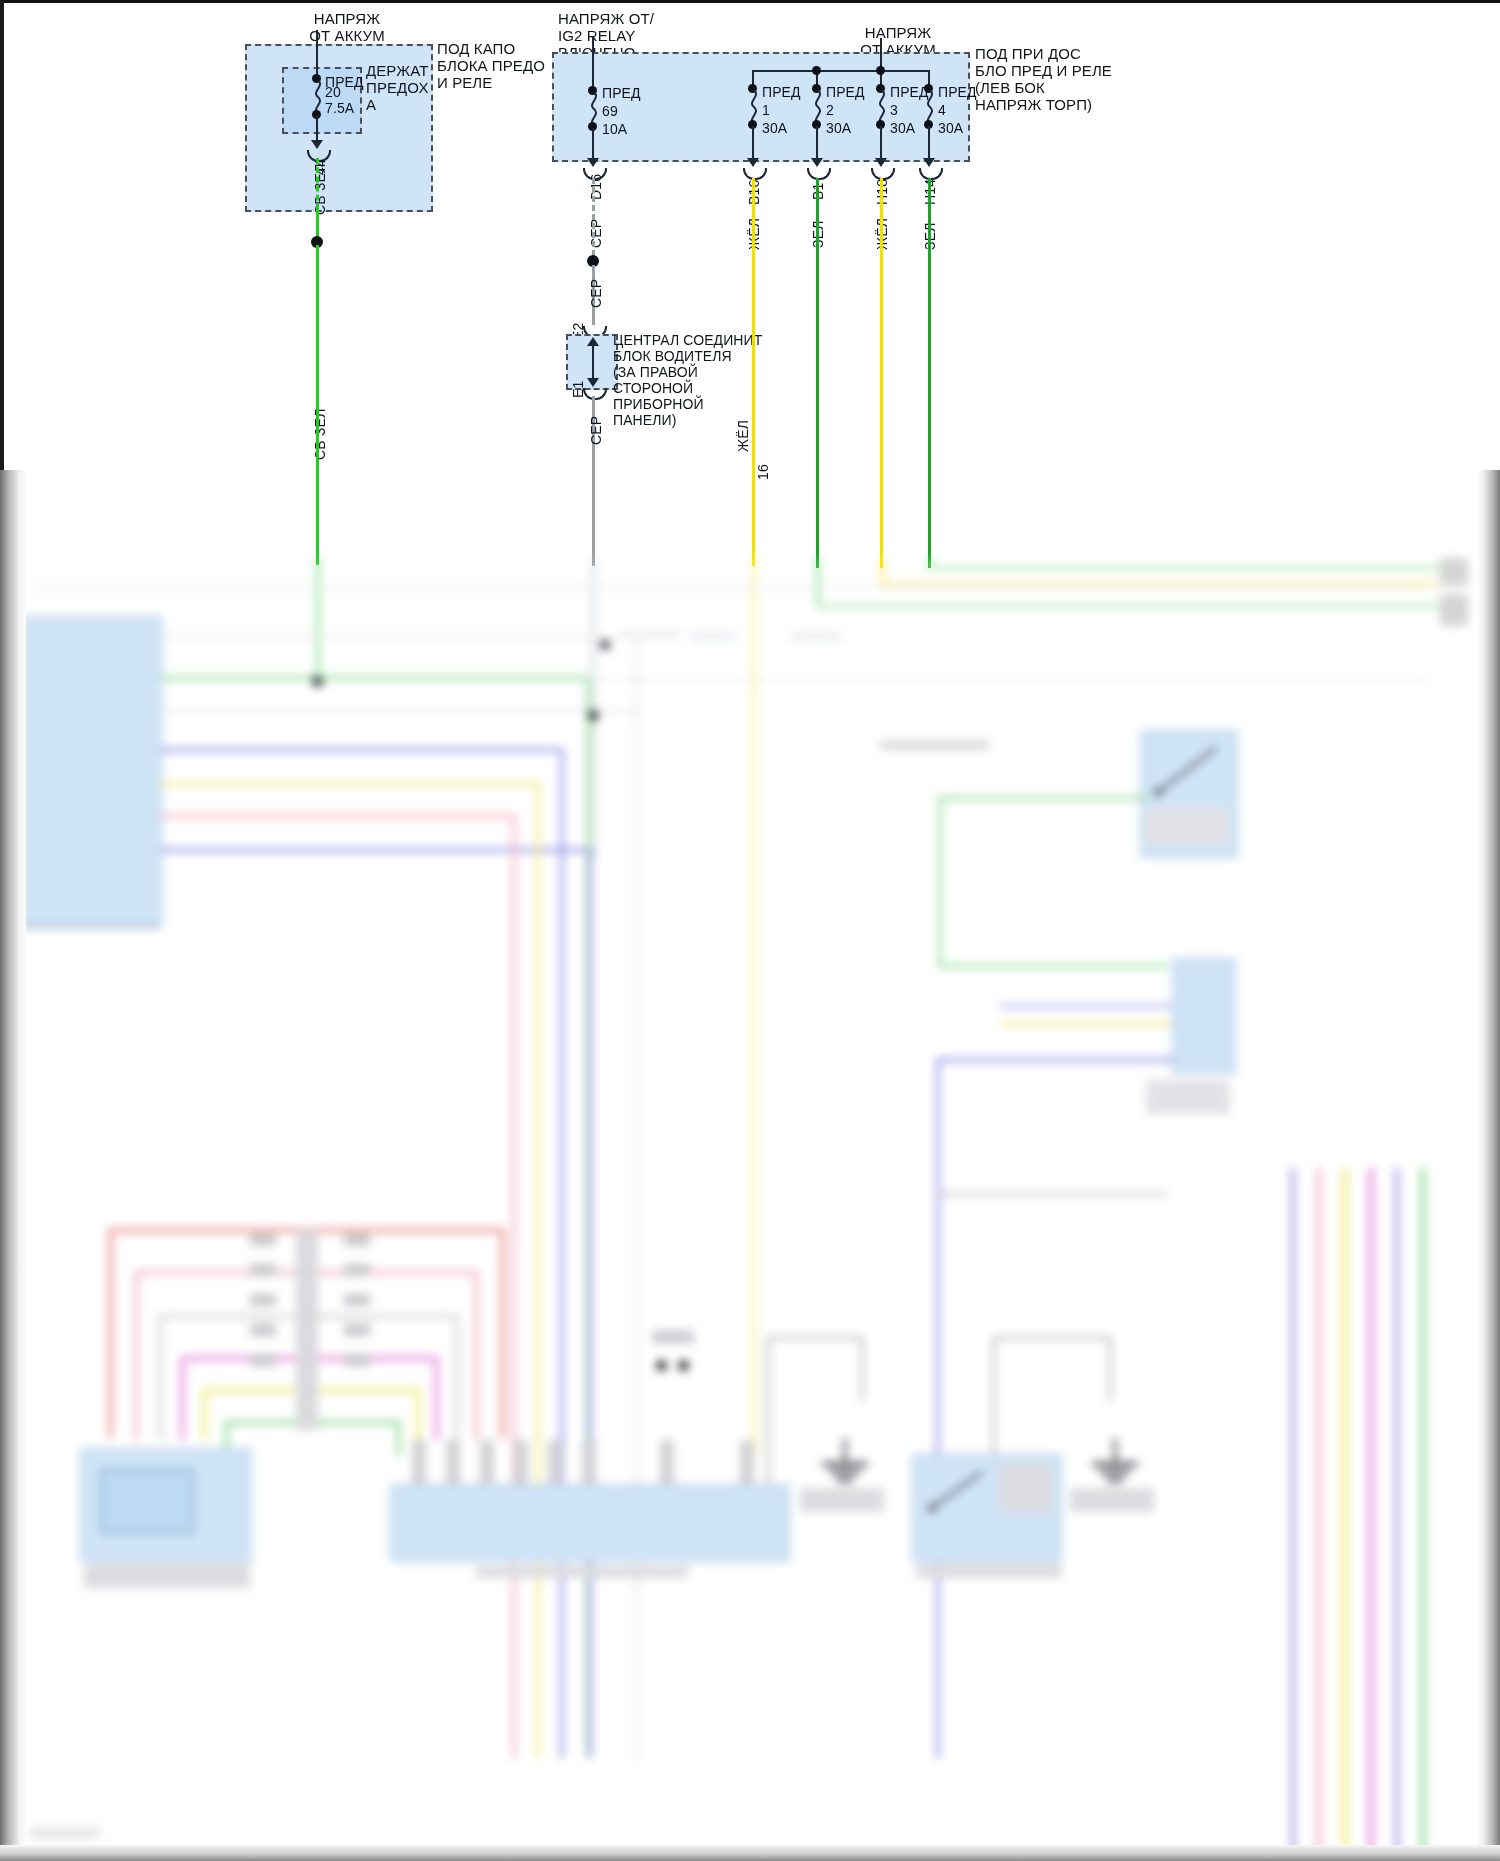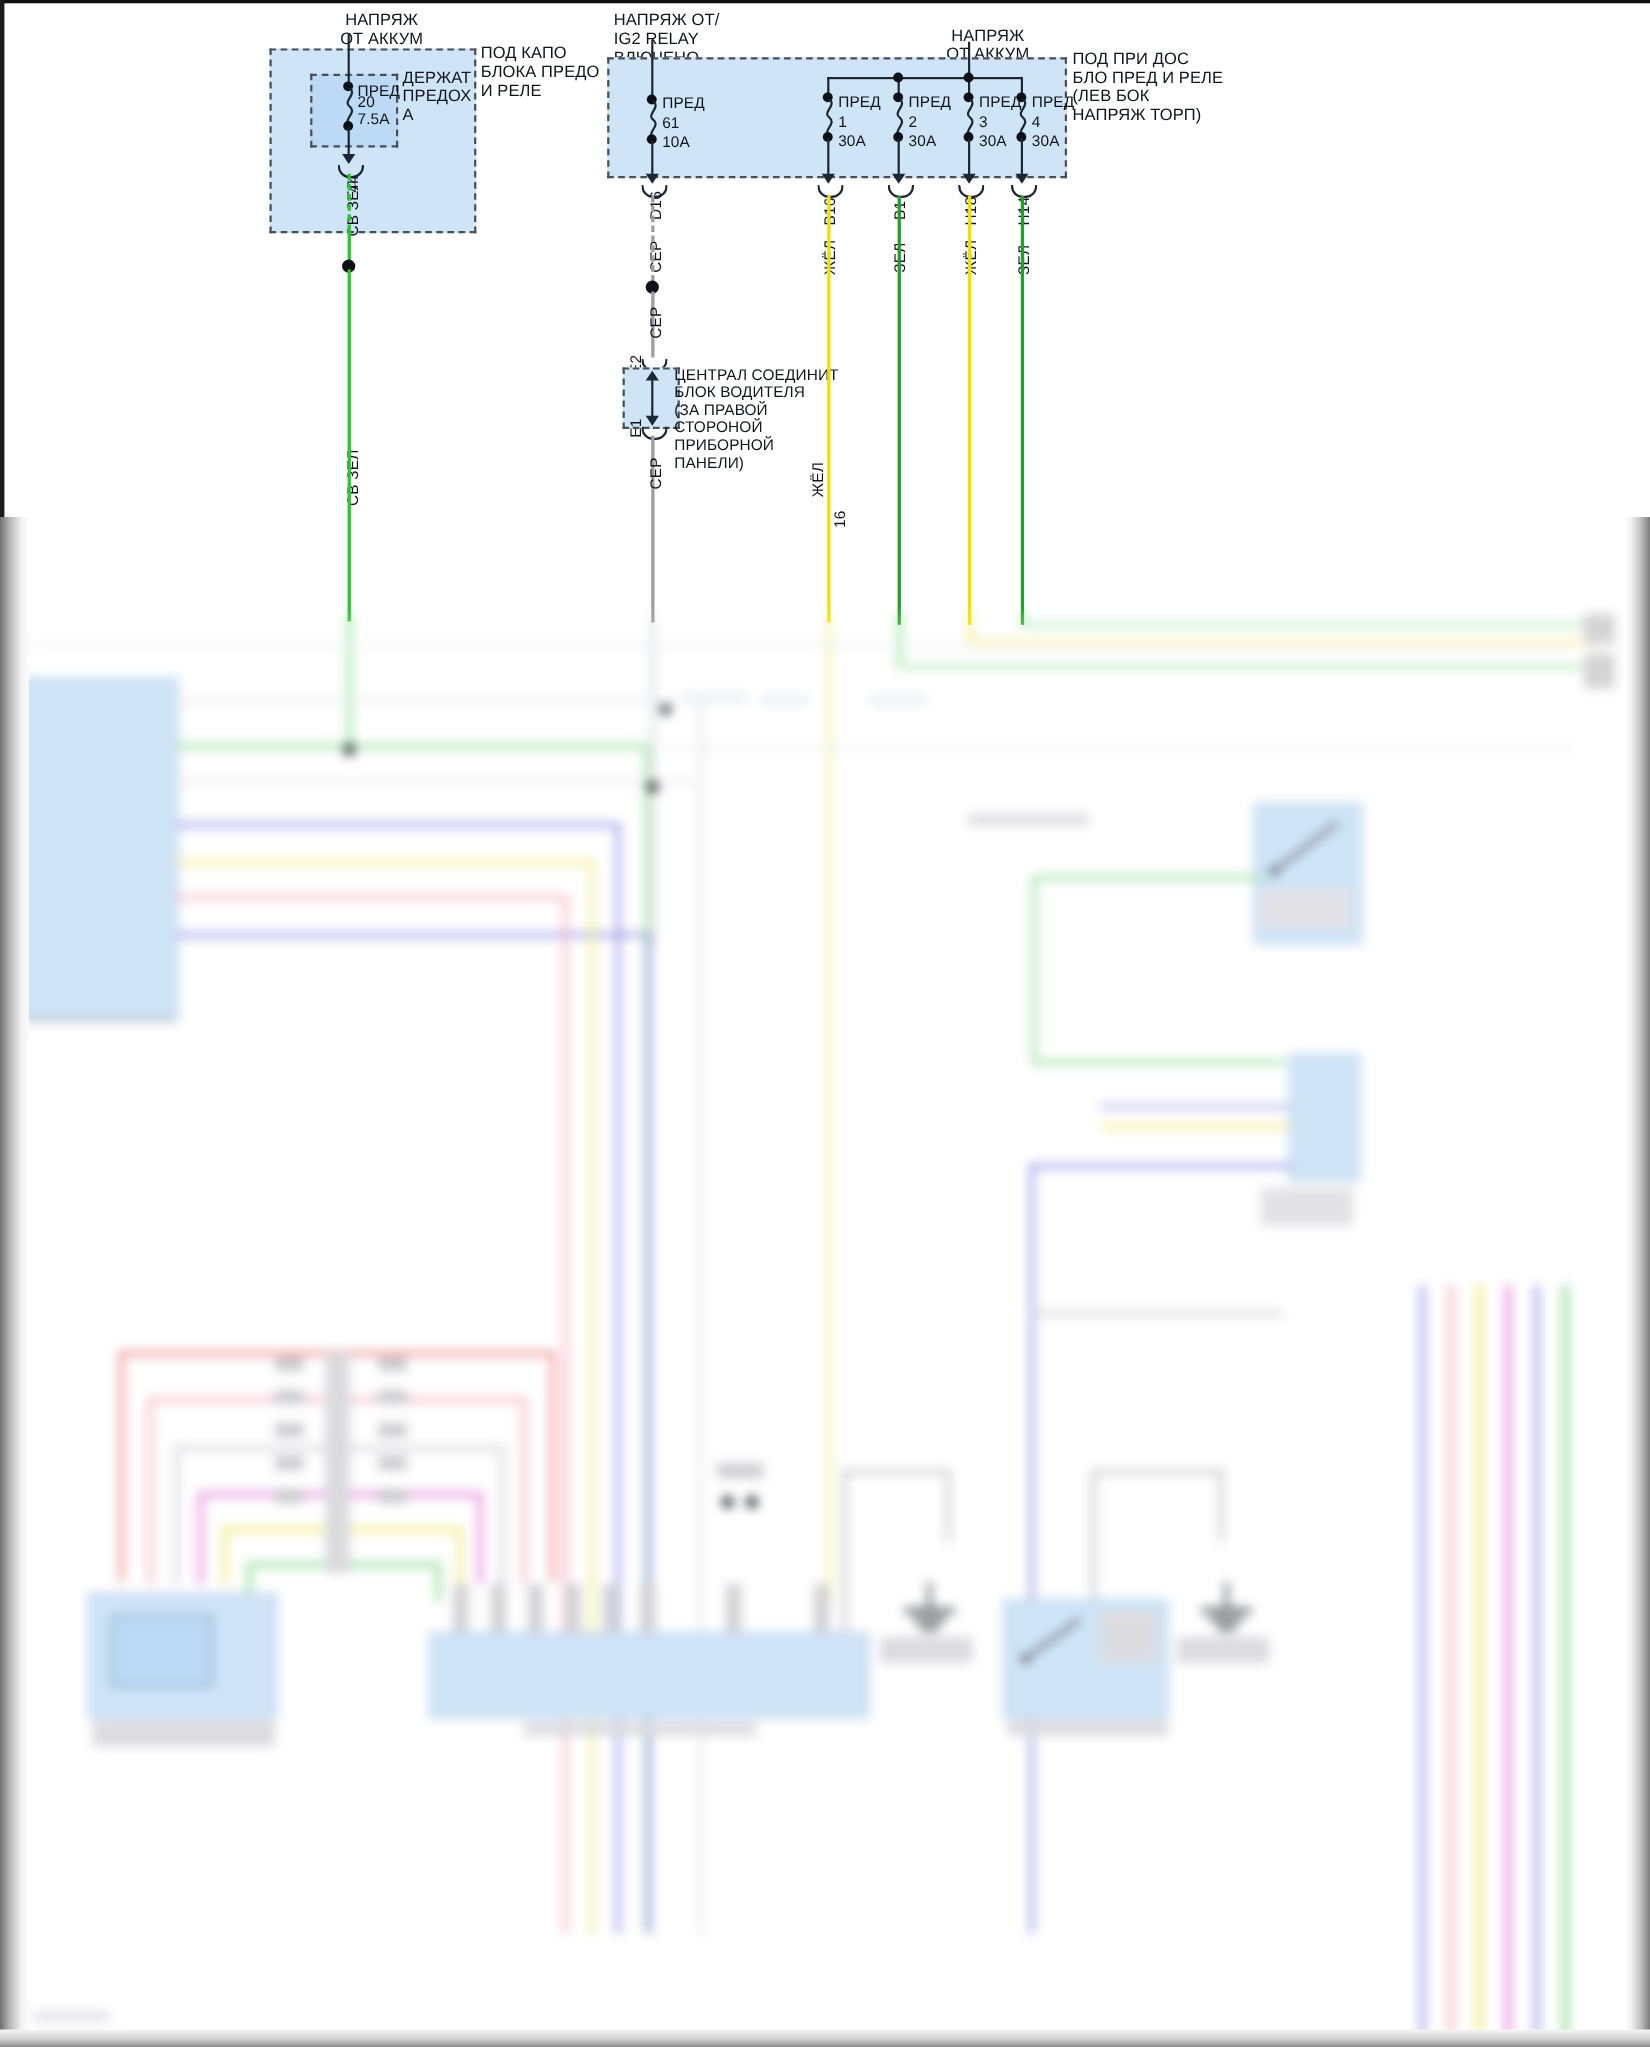--- a/index.html
+++ b/index.html
@@ -117,21 +117,21 @@
     <div class="dot" style="left:588px;top:86px;"></div>
     <svg class="fuse" style="left:587px;top:92px;" viewBox="0 0 14 34">
       <path d="M7 0 C14 6 0 12 7 17 C14 23 0 28 7 34" stroke="#1b2733" stroke-width="2" fill="none"></path>
     </svg>
     <div class="dot" style="left:588px;top:122px;"></div>
     <div class="vline" style="left:592px;top:128px;height:32px;"></div>
     <div class="arr" style="left:587px;top:158px;"></div>
     <div class="cup" style="left:583px;top:168px;"></div>
 
     <div class="lbl sm" style="left:602px;top:85px;">ПРЕД</div>
-    <div class="lbl sm" style="left:602px;top:103px;">61</div>
+    <div class="lbl sm" style="left:602px;top:103px;">69</div>
     <div class="lbl sm" style="left:602px;top:121px;">10A</div>
 
     <div class="vlbl" style="left:588px;top:200px;">D16</div>
     <div class="vlbl" style="left:588px;top:248px;">СЕР</div>
     <div class="dashwire" style="left:592px;top:178px;height:78px;border-color:#9aa0a6;"></div>
     <div class="bigdot" style="left:587px;top:255px;"></div>
     <div class="vwire w-gry" style="left:592px;top:265px;height:60px;"></div>
     <div class="vlbl" style="left:588px;top:308px;">СЕР</div>
     <div class="vlbl" style="left:570px;top:340px;">E2</div>
 

